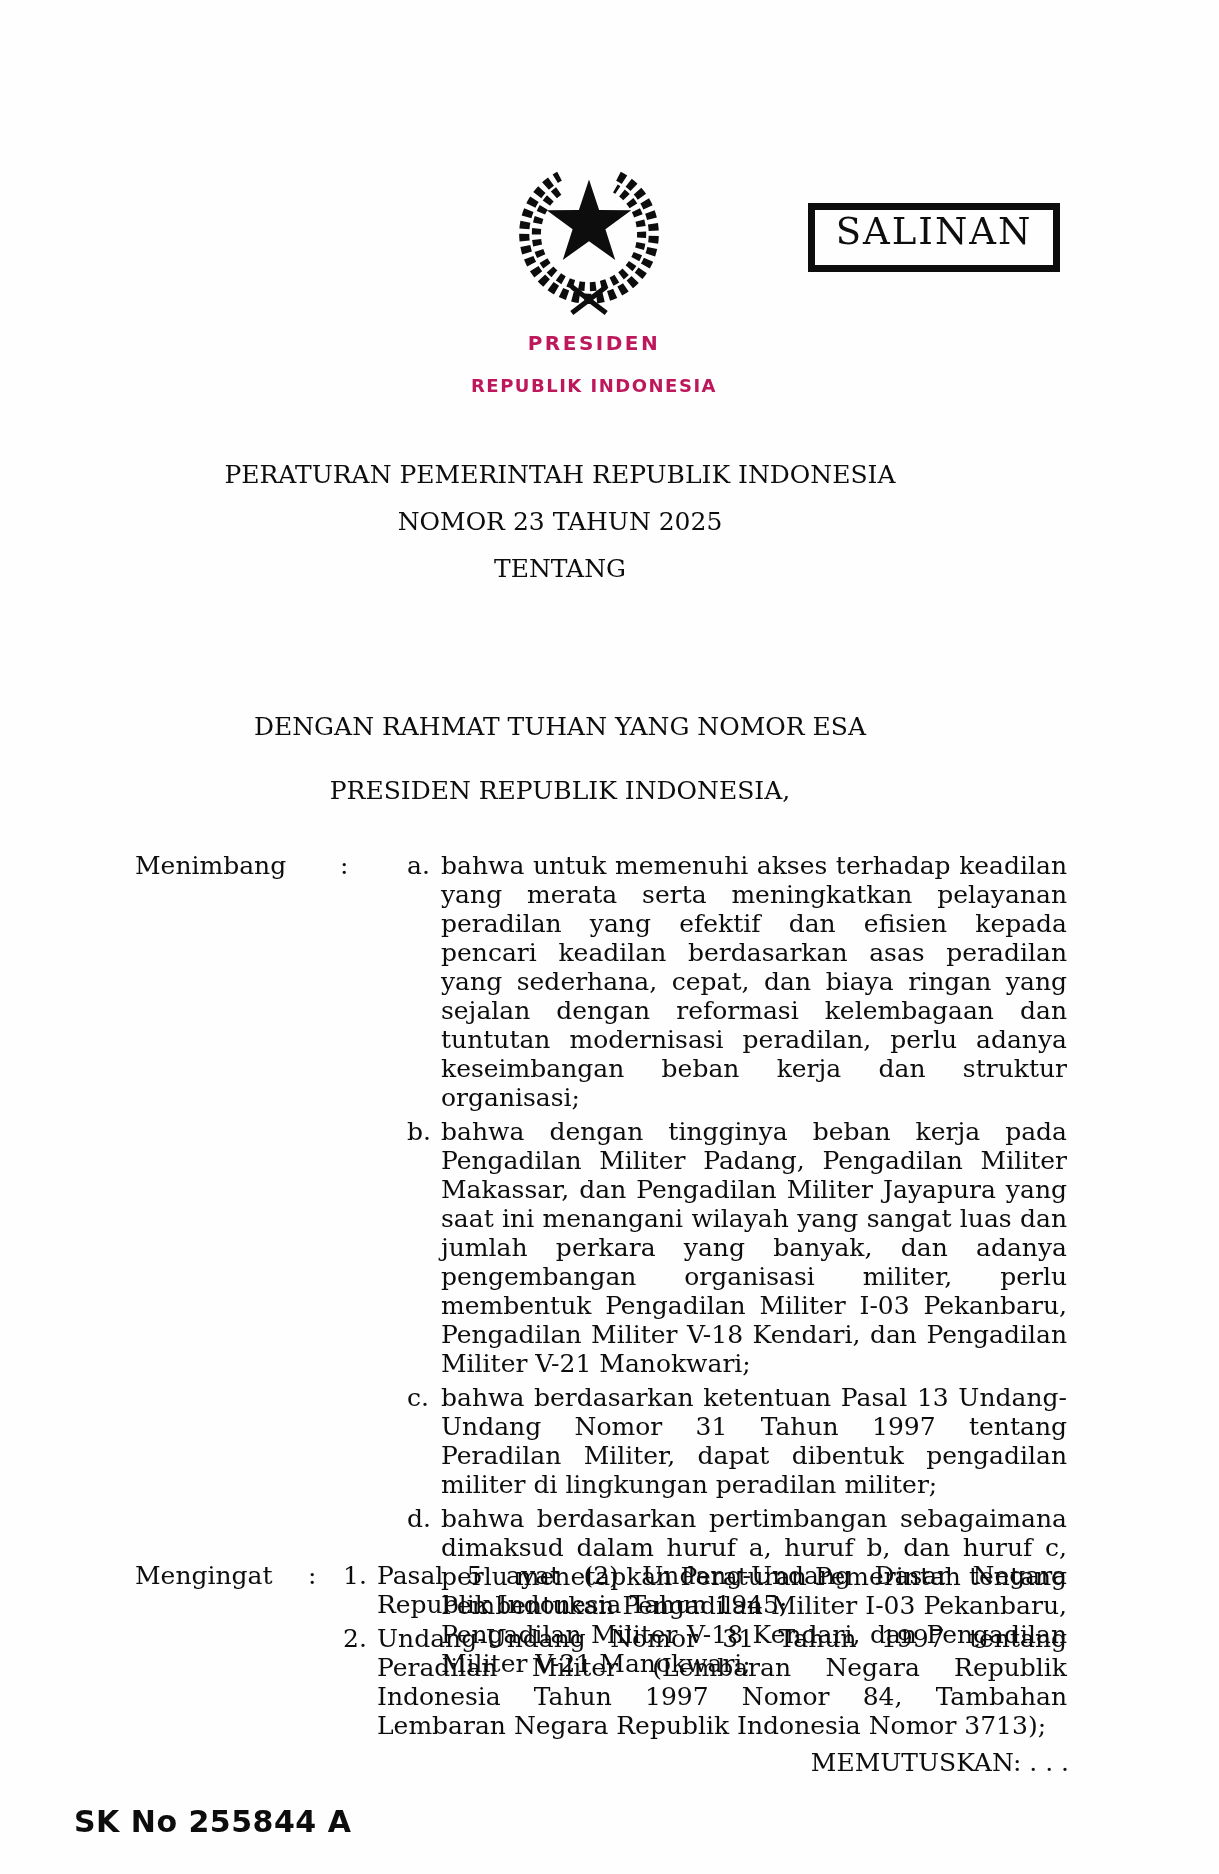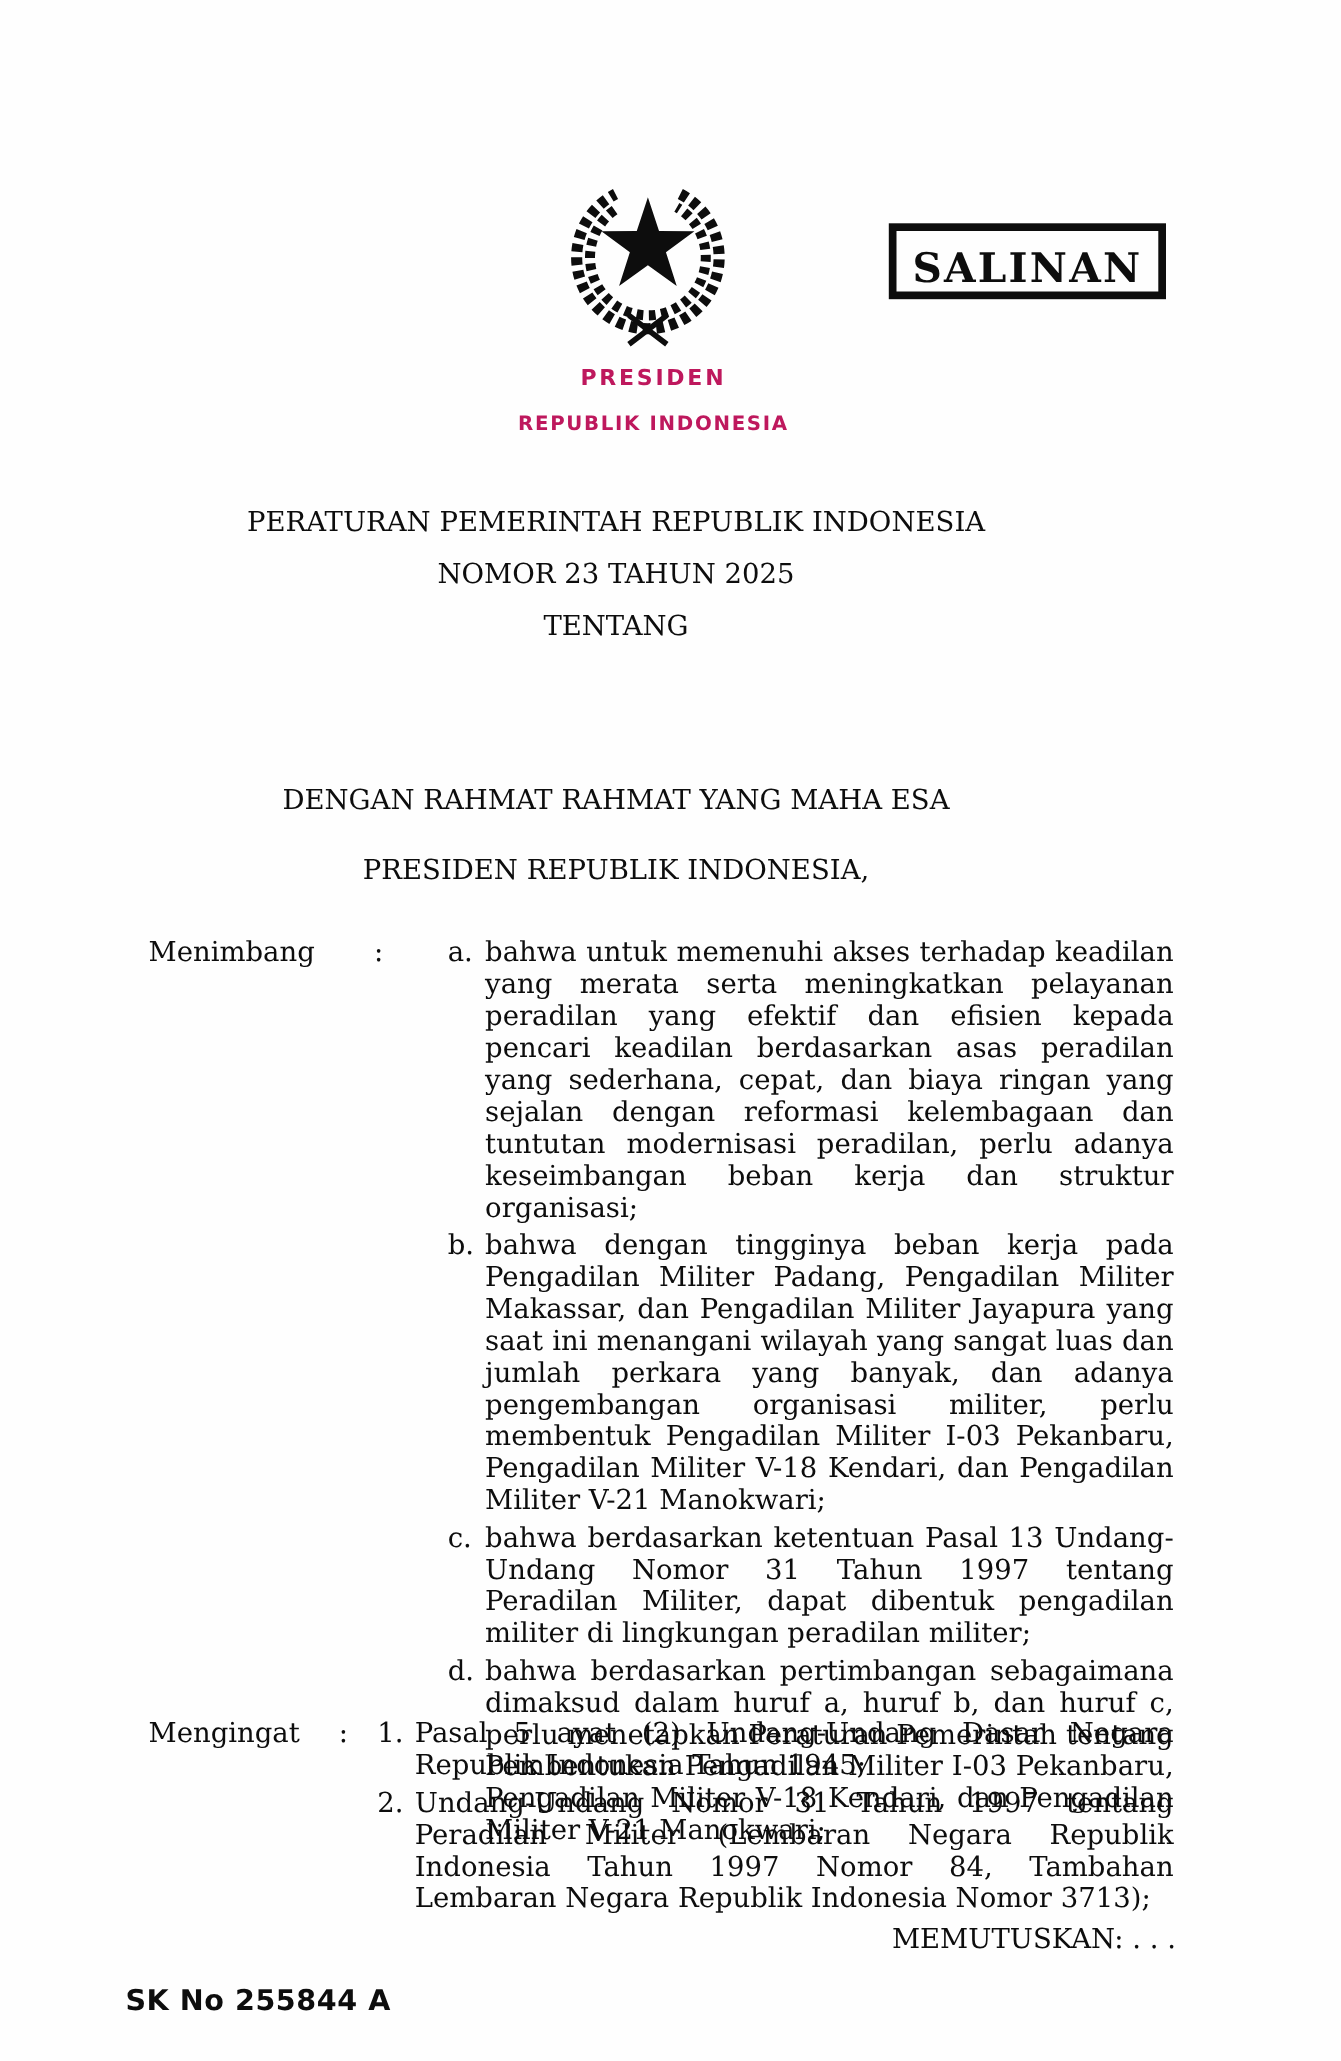--- a/index.html
+++ b/index.html
@@ -14,22 +14,22 @@
   .letterhead {
     position:absolute; left:394px; top:331px; width:400px; text-align:center;
     font-family:"DejaVu Sans", sans-serif; font-weight:bold; color:#be185d;
   }
   .letterhead .lh1 { font-size:20px; letter-spacing:2.5px; }
   .letterhead .lh2 { font-size:18px; letter-spacing:1.5px; margin-top:20px; }
   
   .stamp {
     position:absolute; left:808px; top:203px; width:252px; height:69px;
     border:7px solid #0d0d0d; box-sizing:border-box;
-    display:flex; align-items:flex-end; justify-content:center;
-    font-family:"DejaVu Serif", serif; font-weight:bold; font-size:37px; letter-spacing:2px;
+    display:flex; align-items:flex-start; justify-content:center;
+    font-family:"DejaVu Serif", serif; font-weight:normal; font-size:37px; letter-spacing:2px;
   }
   
   .tline { position:absolute; left:120px; width:880px; text-align:center; font-size:25px; white-space:nowrap; }
   .t1 { top:460px; }
   .t2 { top:507px; }
   .t3 { top:554px; }
   .subject { position:absolute; left:90px; width:1040px; text-align:center; font-size:25px; top:599px; line-height:32px; }
   .invocation { top:712px; }
   .authority  { top:776px; }
   
@@ -46,21 +46,21 @@
   .citem:last-child { margin-bottom:0; }
   .cmarker { width:34px; flex:none; }
   .ctext { flex:1; text-align:justify; }
   
   .decision {
     position:absolute; right:150px; top:1748px;
     font-size:25px; white-space:nowrap;
   }
   .footer-code {
     position:absolute; left:74px; top:1804px;
-    font-family:"DejaVu Sans", sans-serif; font-weight:bold; font-size:26px; letter-spacing:0.5px;margin-left:40px;
+    font-family:"DejaVu Sans", sans-serif; font-weight:bold; font-size:30px; letter-spacing:0.5px;
   }
 </style>
 </head>
 <body>
 
 <div class="page">
 
   <div class="emblem">
     <svg viewBox="0 0 166 180" width="168" height="184">
       <g stroke="#0d0d0d" fill="none">
@@ -78,21 +78,21 @@
   </div>
 
   <div class="stamp">
     <span>SALINAN</span>
   </div>
 
   <div class="tline t1">PERATURAN PEMERINTAH REPUBLIK INDONESIA</div>
   <div class="tline t2">NOMOR 23 TAHUN 2025</div>
   <div class="tline t3">TENTANG</div>
 
-  <div class="tline invocation">DENGAN RAHMAT RAHMAT YANG MAHA ESA</div>
+  <div class="tline invocation">DENGAN RAHMAT TUHAN YANG NOMOR ESA</div>
   <div class="tline authority">PRESIDEN REPUBLIK INDONESIA,</div>
 
   <div class="clause menimbang">
     <div class="clabel">Menimbang</div>
     <div class="ccolon">:</div>
     <div class="citems">
       <div class="citem">
         <div class="cmarker">a.</div>
         <div class="ctext">bahwa untuk memenuhi akses terhadap keadilan yang merata serta meningkatkan pelayanan peradilan yang efektif dan efisien kepada pencari keadilan berdasarkan asas peradilan yang sederhana, cepat, dan biaya ringan yang sejalan dengan reformasi kelembagaan dan tuntutan modernisasi peradilan, perlu adanya keseimbangan beban kerja dan struktur organisasi;</div>
       </div>

